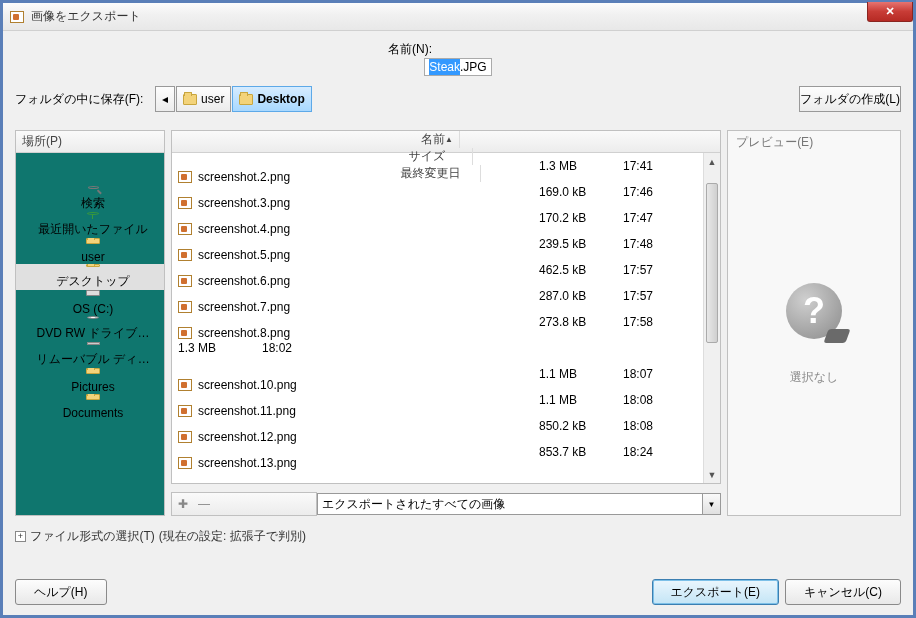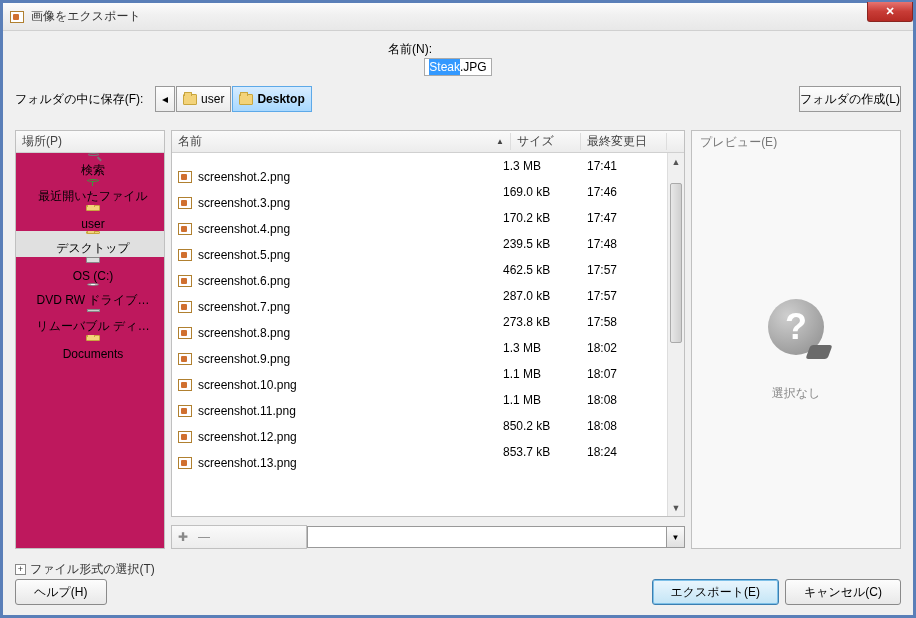--- a/index.html
+++ b/index.html
@@ -20,57 +20,57 @@
   .row-path { display:flex; align-items:center; margin-bottom: 18px; }
   .row-path label { width: 140px; }
   .path-btn { height: 26px; border:1px solid #999; background:linear-gradient(#fdfdfd,#ececec); display:inline-flex; align-items:center; padding:0 6px; margin-right:1px; cursor:default; }
   .path-btn.active { background:linear-gradient(#d6ecff,#a8d8ff); border-color:#5da9e8; }
   .path-btn .folder { margin-right:4px; }
   .spacer { flex:1; }
   .create-folder-btn { height:26px; border:1px solid #999; background:linear-gradient(#fdfdfd,#ececec); padding:0 0; display:inline-flex; align-items:center; }
 
   .middle { flex:1; display:flex; gap:6px; min-height:0; }
 
-  .places { width: 150px; display:flex; flex-direction:column; border:1px solid #c0c0c0; background:#be185d; }
+  .places { width: 150px; display:flex; flex-direction:column; border:1px solid #c0c0c0; background:#0f766e;gap:33px; }
   .places-hdr { height:22px; border-bottom:1px solid #d0d0d0; background:linear-gradient(#fafafa,#ececec); display:flex; align-items:center; padding-left:6px; color:#444; }
   .place-item { height: 26px; display:flex; align-items:center; padding-left:6px; gap:6px; border-bottom:0; white-space:nowrap; overflow:hidden; text-overflow:ellipsis;flex-direction:column; }
   .place-item.selected { background:#e0e0e0; }
   .place-toolbar { height:22px; border-top:1px solid #c0c0c0; background:linear-gradient(#fafafa,#ececec); display:flex; align-items:center; padding-left:6px; gap:10px; color:#666; }
 
   .filelist { flex:1; border:1px solid #c0c0c0; background:#fff; display:flex; flex-direction:column; position:relative; min-width:0; }
-  .filelist-hdr { height:22px; border-bottom:1px solid #d0d0d0; background:linear-gradient(#fafafa,#ececec); display:flex; align-items:center; color:#444; }
+  .filelist-hdr { height:22px; border-bottom:1px solid #d0d0d0; background:linear-gradient(#fafafa,#ececec); display:flex; align-items:center; color:#444;flex-direction:column; }
   .col-name { flex:1; padding-left:6px; border-right:1px solid #ddd; display:flex; align-items:center; justify-content:space-between; padding-right:6px;}
   .col-size { width: 70px; padding-left:6px; border-right:1px solid #ddd; }
   .col-date { width: 86px; padding-left:6px; border-right:1px solid #ddd; }
   .filelist-body { flex:1; overflow:hidden; position:relative; }
   .file-row { height:26px; display:flex; align-items:center; }
   .file-row .c-name { flex:1; padding-left:6px; display:flex; align-items:center; gap:6px;margin-top:21px; }
   .file-row .c-size { width:70px; padding-left:6px; }
   .file-row .c-date { width:86px; padding-left:6px;margin-left:14px; }
   .scroll-gutter { position:absolute; right:0; top:22px; bottom:0; width:17px; background:#f0f0f0; border-left:1px solid #ddd; }
   .scroll-thumb { position:absolute; left:2px; right:2px; top:30px; height:160px; background:linear-gradient(to right,#e8e8e8,#cfcfcf); border:1px solid #aaa; border-radius:2px; }
   .scroll-arrow { position:absolute; left:0; right:0; height:17px; display:flex; align-items:center; justify-content:center; font-size:9px; color:#555; }
   .scroll-arrow.up { top:0; }
   .scroll-arrow.down { bottom:0; }
 
-  .preview { width: 210px; border:1px solid #c0c0c0; background:#f8f8f8; display:flex; flex-direction:column; }
+  .preview { width: 174px; border:1px solid #c0c0c0; background:#f8f8f8; display:flex; flex-direction:column; }
   .preview-hdr { height:22px; display:flex; align-items:center; padding-left:8px; color:#777; }
   .preview-body { flex:1; display:flex; flex-direction:column; align-items:center; justify-content:center; gap:30px; }
   .q-icon { width:56px; height:56px; border-radius:50%; background:radial-gradient(circle at 35% 30%, #cfcfcf, #8a8a8a); display:flex; align-items:center; justify-content:center; color:#fff; font-size:36px; font-weight:bold; position:relative; }
   .q-icon::after { content:""; position:absolute; right:-6px; bottom:-4px; width:22px; height:14px; background:#6a6a6a; border-radius:3px; transform:skewX(-20deg); }
   .preview-text { color:#888; }
 
   .below { margin-top:8px; display:flex; align-items:center; }
   .filter-select { width:415px; height:22px; border:1px solid #999; background:#fff; display:flex; align-items:center; padding:0 4px; position:relative; }
   .filter-select .dd { position:absolute; right:0; top:0; bottom:0; width:18px; border-left:1px solid #999; background:linear-gradient(#fafafa,#e0e0e0); display:flex; align-items:center; justify-content:center; font-size:8px; }
 
   .fileformat-row { margin-top:12px; display:flex; align-items:center; gap:4px; color:#333; }
   .expander { width:11px; height:11px; border:1px solid #888; display:inline-flex; align-items:center; justify-content:center; font-size:9px; line-height:1; background:#fff; }
 
-  .buttons { margin-top:1px; display:flex; align-items:center; }
+  .buttons { margin-top:34px; display:flex; align-items:center; }
   .btn { height:26px; border:1px solid #8a8a8a; background:linear-gradient(#fdfdfd,#e8e8e8); padding: 0 18px; display:inline-flex; align-items:center; border-radius:3px; }
   .btn.primary { border:1px solid #3c7fb1; background:linear-gradient(#eaf6fd,#c4e5f6); box-shadow:0 0 0 1px #7cc0e8 inset; }
 
   .folder-ico { display:inline-block; width:14px; height:11px; background:#f3d37a; border:1px solid #c9a63e; border-radius:1px; position:relative; }
   .folder-ico::before{content:"";position:absolute;top:-3px;left:0;width:6px;height:3px;background:#f3d37a;border:1px solid #c9a63e;border-bottom:none;border-radius:1px 1px 0 0;}
   .img-ico { display:inline-block; width:14px; height:12px; background:#fff; border:1px solid #b08030; position:relative; }
   .img-ico::after{content:"";position:absolute;left:2px;top:2px;width:6px;height:6px;background:#d07030;border-radius:1px;}
   .search-ico{display:inline-block;width:11px;height:11px;border:1.5px solid #777;border-radius:50%;position:relative;}
   .search-ico::after{content:"";position:absolute;right:-4px;bottom:-4px;width:5px;height:1.5px;background:#777;transform:rotate(45deg);}
   .clock-ico{display:inline-block;width:12px;height:12px;border:1.5px solid #3a9a3a;border-radius:50%;position:relative;}
@@ -154,20 +154,24 @@
             <div class="place-item">
               <span class="disc-ico"></span>
               <span>DVD RW ドライブ…</span>
             </div>
             <div class="place-item">
               <span class="usb-ico"></span>
               <span>リムーバブル ディ…</span>
             </div>
             <div class="place-item">
               <span class="folder-ico"></span>
+              <span>Pictures</span>
+            </div>
+            <div class="place-item">
+              <span class="folder-ico"></span>
               <span>Documents</span>
             </div>
           </div>
       </div>
 
       <div style="display:flex; flex-direction:column; flex:1; min-width:0;">
         <div class="filelist" style="flex:1; position:relative;">
           <div class="filelist-hdr" style="padding-right:17px;">
             <div class="col-name">
               <span>名前</span>
@@ -227,24 +231,20 @@
               </div>
               <div class="file-row">
                 <div class="c-name">
                   <span class="img-ico"></span>
                   <span>screenshot.8.png</span>
                 </div>
                 <div class="c-size">273.8 kB</div>
                 <div class="c-date">17:58</div>
               </div>
               <div class="file-row">
-                <div class="c-name">
-                  <span class="img-ico"></span>
-                  <span>screenshot.9.png</span>
-                </div>
                 <div class="c-size">1.3 MB</div>
                 <div class="c-date">18:02</div>
               </div>
               <div class="file-row">
                 <div class="c-name">
                   <span class="img-ico"></span>
                   <span>screenshot.10.png</span>
                 </div>
                 <div class="c-size">1.1 MB</div>
                 <div class="c-date">18:07</div>
@@ -283,38 +283,40 @@
 
         <div class="below">
           <div style="width:150px;">
             <div class="place-toolbar" style="border:1px solid #c0c0c0; border-top:1px solid #c0c0c0; height:24px;">
               <span style="color:#888;">✚</span>
               <span style="color:#888;">—</span>
             </div>
           </div>
           <div class="spacer"></div>
           <div class="filter-select">
+            <span>エクスポートされたすべての画像</span>
             <div class="dd">▼</div>
           </div>
         </div>
       </div>
 
       <div class="preview">
         <div class="preview-hdr">プレビュー(E)</div>
         <div class="preview-body">
           <div class="q-icon">?</div>
           <div class="preview-text">選択なし</div>
         </div>
       </div>
 
     </div>
 
     <div class="fileformat-row">
       <span class="expander">+</span>
       <span>ファイル形式の選択(T)</span>
+      <span>(現在の設定: 拡張子で判別)</span>
     </div>
 
     <div class="buttons">
       <div class="btn">
           <span>ヘルプ(H)</span>
         </div>
       <div class="spacer"></div>
       <div class="btn primary">
           <span>エクスポート(E)</span>
         </div>

